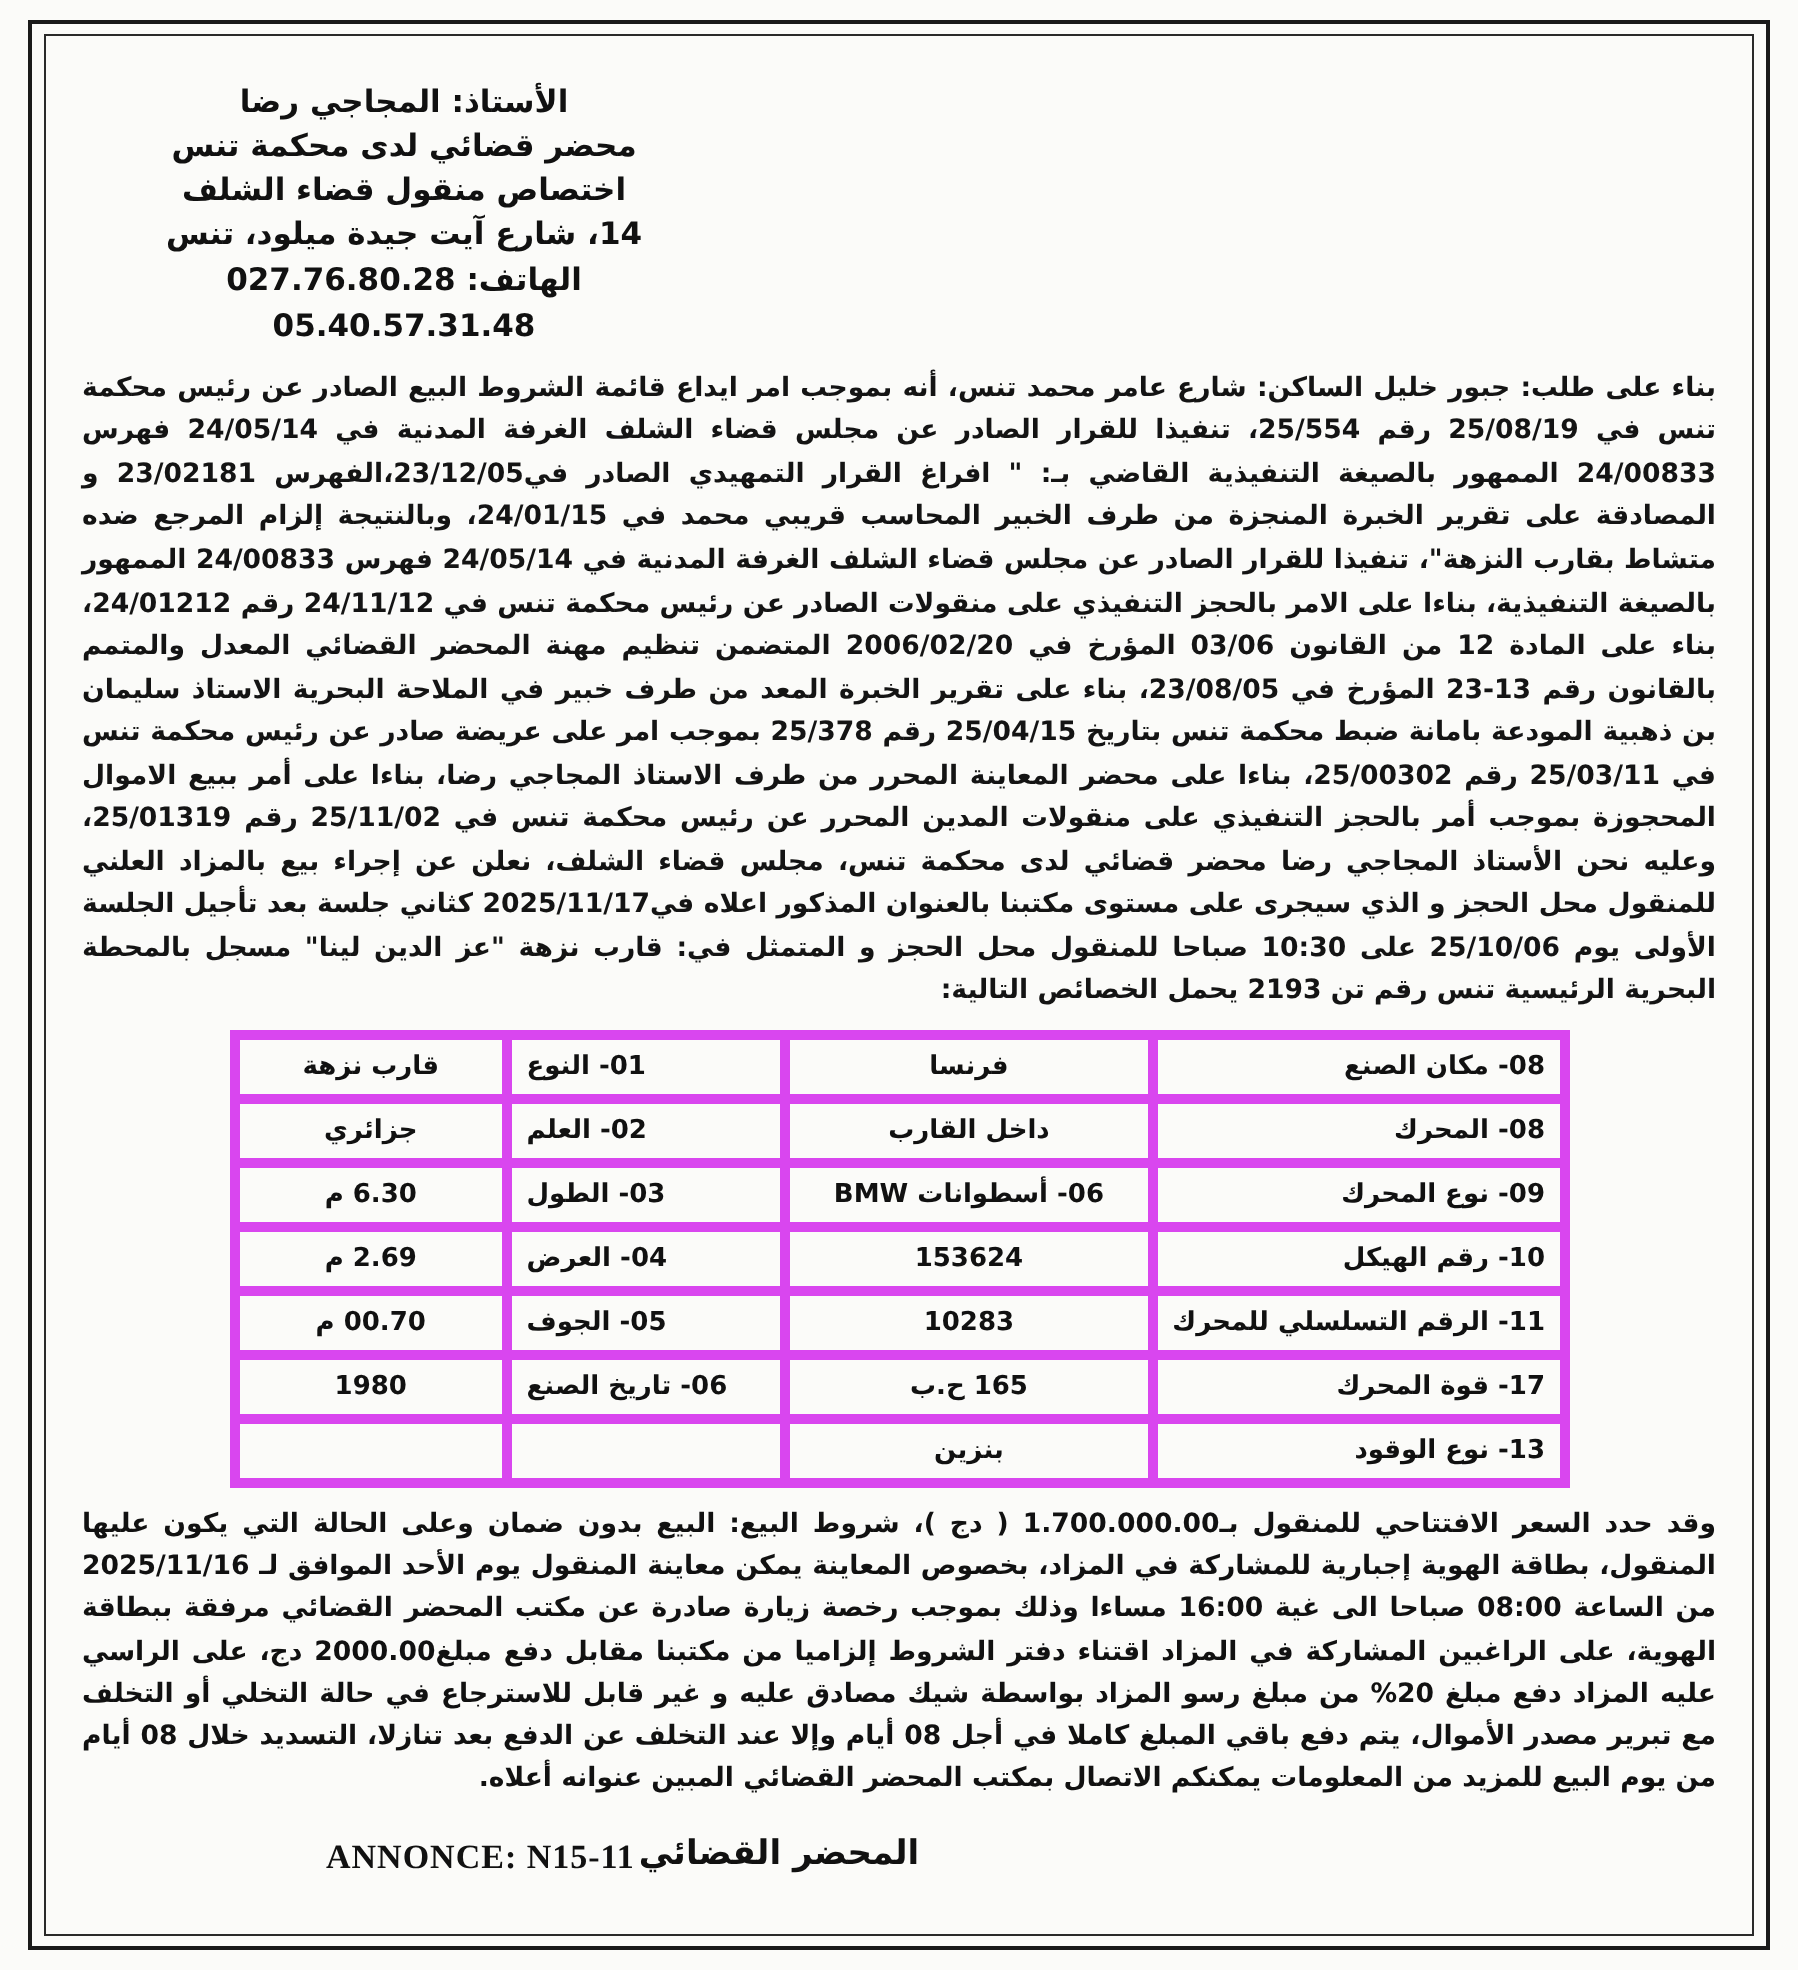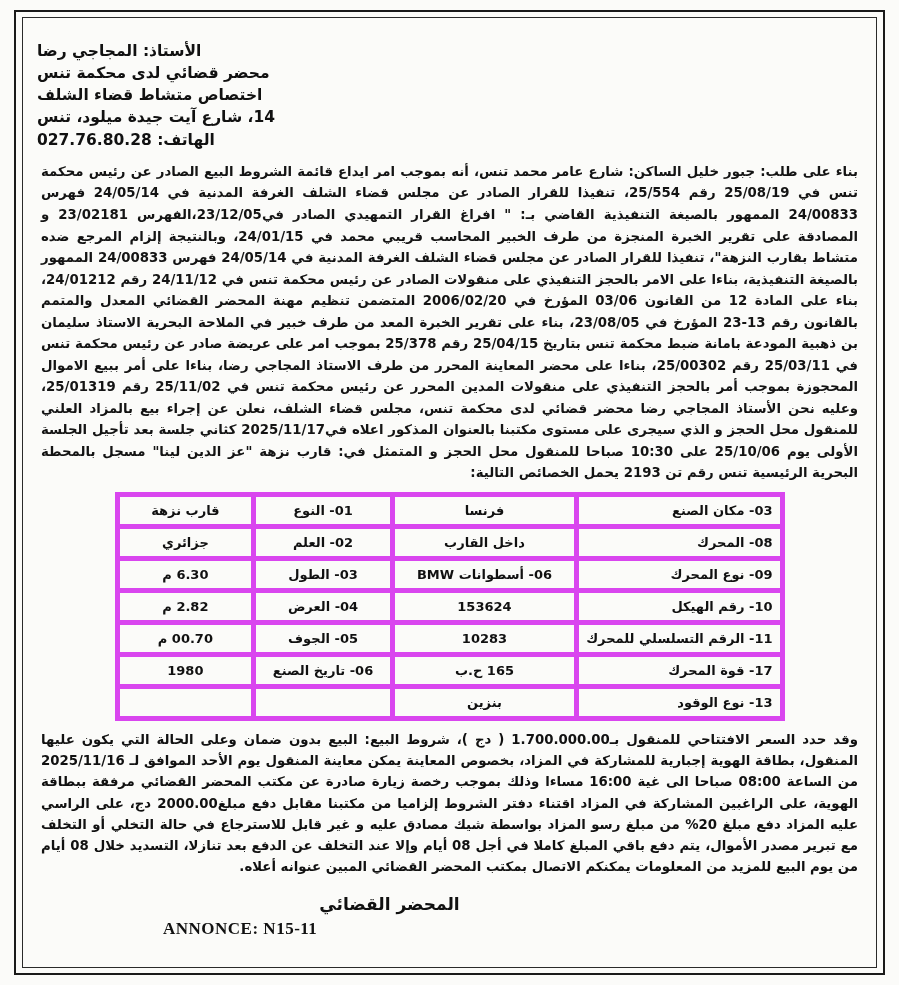--- a/index.html
+++ b/index.html
@@ -43,21 +43,21 @@
 
   
   .header {
     display: flex;
     flex-direction: row;
     align-items: flex-start;
     justify-content: space-between;
     margin-top: 12px;
   }
   .officer-block {
-    text-align: left;
+    text-align: center;
     font-weight: bold;
     font-size: 15.5px;
     line-height: 1.42;
     width: 330px;
     margin-right: 24px;
   }
   .officer-block div { white-space: nowrap; }
   .phone-lines {
     margin-top: 2px;
     font-size: 15.5px;
@@ -104,21 +104,21 @@
     border-collapse: collapse;
     font-size: 13px;
     font-weight: bold;
   }
   table.specs td {
     border: 5px solid #d946ef;
     padding: 3px 7px;
     height: 21px;
     white-space: nowrap;
   }
-  .c-label { width: 21%; text-align: center; }
+  .c-label { width: 21%; text-align: left; }
   .c-value { width: 21%; text-align: center; }
   .c-label2 { width: 30%; text-align: right; }
   .c-value2 { width: 28%; text-align: center; }
 
   
   .conditions {
     margin-top: 8px;
     font-size: 13.3px;
     line-height: 1.6;
     text-align: justify;
@@ -154,54 +154,55 @@
 <div class="page">
   <div class="outer-frame"></div>
   <div class="inner-frame">
 
     <div class="header">
       <div class="title-block">
       </div>
       <div class="officer-block">
         <div>الأستاذ: المجاجي رضا</div>
         <div>محضر قضائي لدى محكمة تنس</div>
-        <div>اختصاص متشاط قضاء الشلف</div>
+        <div>اختصاص منقول قضاء الشلف</div>
         <div>14، شارع آيت جيدة ميلود، تنس</div>
         <div class="phone-lines">الهاتف: 027.76.80.28</div>
+        <div class="phone-lines">05.40.57.31.48</div>
       </div>
     </div>
 
     <div class="body-text">بناء على طلب: جبور خليل الساكن: شارع عامر محمد تنس، أنه بموجب امر ايداع قائمة الشروط البيع الصادر عن رئيس محكمة تنس في 25/08/19 رقم 25/554، تنفيذا للقرار الصادر عن مجلس قضاء الشلف الغرفة المدنية في 24/05/14 فهرس 24/00833 الممهور بالصيغة التنفيذية القاضي بـ: " افراغ القرار التمهيدي الصادر في23/12/05،الفهرس 23/02181 و المصادقة على تقرير الخبرة المنجزة من طرف الخبير المحاسب قريبي محمد في 24/01/15، وبالنتيجة إلزام المرجع ضده متشاط بقارب النزهة"، تنفيذا للقرار الصادر عن مجلس قضاء الشلف الغرفة المدنية في 24/05/14 فهرس 24/00833 الممهور بالصيغة التنفيذية، بناءا على الامر بالحجز التنفيذي على منقولات الصادر عن رئيس محكمة تنس في 24/11/12 رقم 24/01212، بناء على المادة 12 من القانون 03/06 المؤرخ في 2006/02/20 المتضمن تنظيم مهنة المحضر القضائي المعدل والمتمم بالقانون رقم 13-23 المؤرخ في 23/08/05، بناء على تقرير الخبرة المعد من طرف خبير في الملاحة البحرية الاستاذ سليمان بن ذهبية المودعة بامانة ضبط محكمة تنس بتاريخ 25/04/15 رقم 25/378 بموجب امر على عريضة صادر عن رئيس محكمة تنس في 25/03/11 رقم 25/00302، بناءا على محضر المعاينة المحرر من طرف الاستاذ المجاجي رضا، بناءا على أمر ببيع الاموال المحجوزة بموجب أمر بالحجز التنفيذي على منقولات المدين المحرر عن رئيس محكمة تنس في 25/11/02 رقم 25/01319، وعليه نحن الأستاذ المجاجي رضا محضر قضائي لدى محكمة تنس، مجلس قضاء الشلف، نعلن عن إجراء بيع بالمزاد العلني للمنقول محل الحجز و الذي سيجرى على مستوى مكتبنا بالعنوان المذكور اعلاه في2025/11/17 كثاني جلسة بعد تأجيل الجلسة الأولى يوم 25/10/06 على 10:30 صباحا للمنقول محل الحجز و المتمثل في: قارب نزهة "عز الدين لينا" مسجل بالمحطة البحرية الرئيسية تنس رقم تن 2193 يحمل الخصائص التالية:</div>
 
     <div class="table-wrap">
       <table class="specs">
         <tbody>
           <tr>
-            <td class="c-label2">03- مكان الصنع</td>
+            <td class="c-label2">08- مكان الصنع</td>
             <td class="c-value2">فرنسا</td>
             <td class="c-label">01- النوع</td>
             <td class="c-value">قارب نزهة</td>
           </tr>
           <tr>
             <td class="c-label2">08- المحرك</td>
             <td class="c-value2">داخل القارب</td>
             <td class="c-label">02- العلم</td>
             <td class="c-value">جزائري</td>
           </tr>
           <tr>
             <td class="c-label2">09- نوع المحرك</td>
             <td class="c-value2">06- أسطوانات BMW</td>
             <td class="c-label">03- الطول</td>
             <td class="c-value">6.30 م</td>
           </tr>
           <tr>
             <td class="c-label2">10- رقم الهيكل</td>
             <td class="c-value2">153624</td>
             <td class="c-label">04- العرض</td>
-            <td class="c-value">2.82 م</td>
+            <td class="c-value">2.69 م</td>
           </tr>
           <tr>
             <td class="c-label2">11- الرقم التسلسلي للمحرك</td>
             <td class="c-value2">10283</td>
             <td class="c-label">05- الجوف</td>
             <td class="c-value">00.70 م</td>
           </tr>
           <tr>
             <td class="c-label2">17- قوة المحرك</td>
             <td class="c-value2">165 ح.ب</td>

